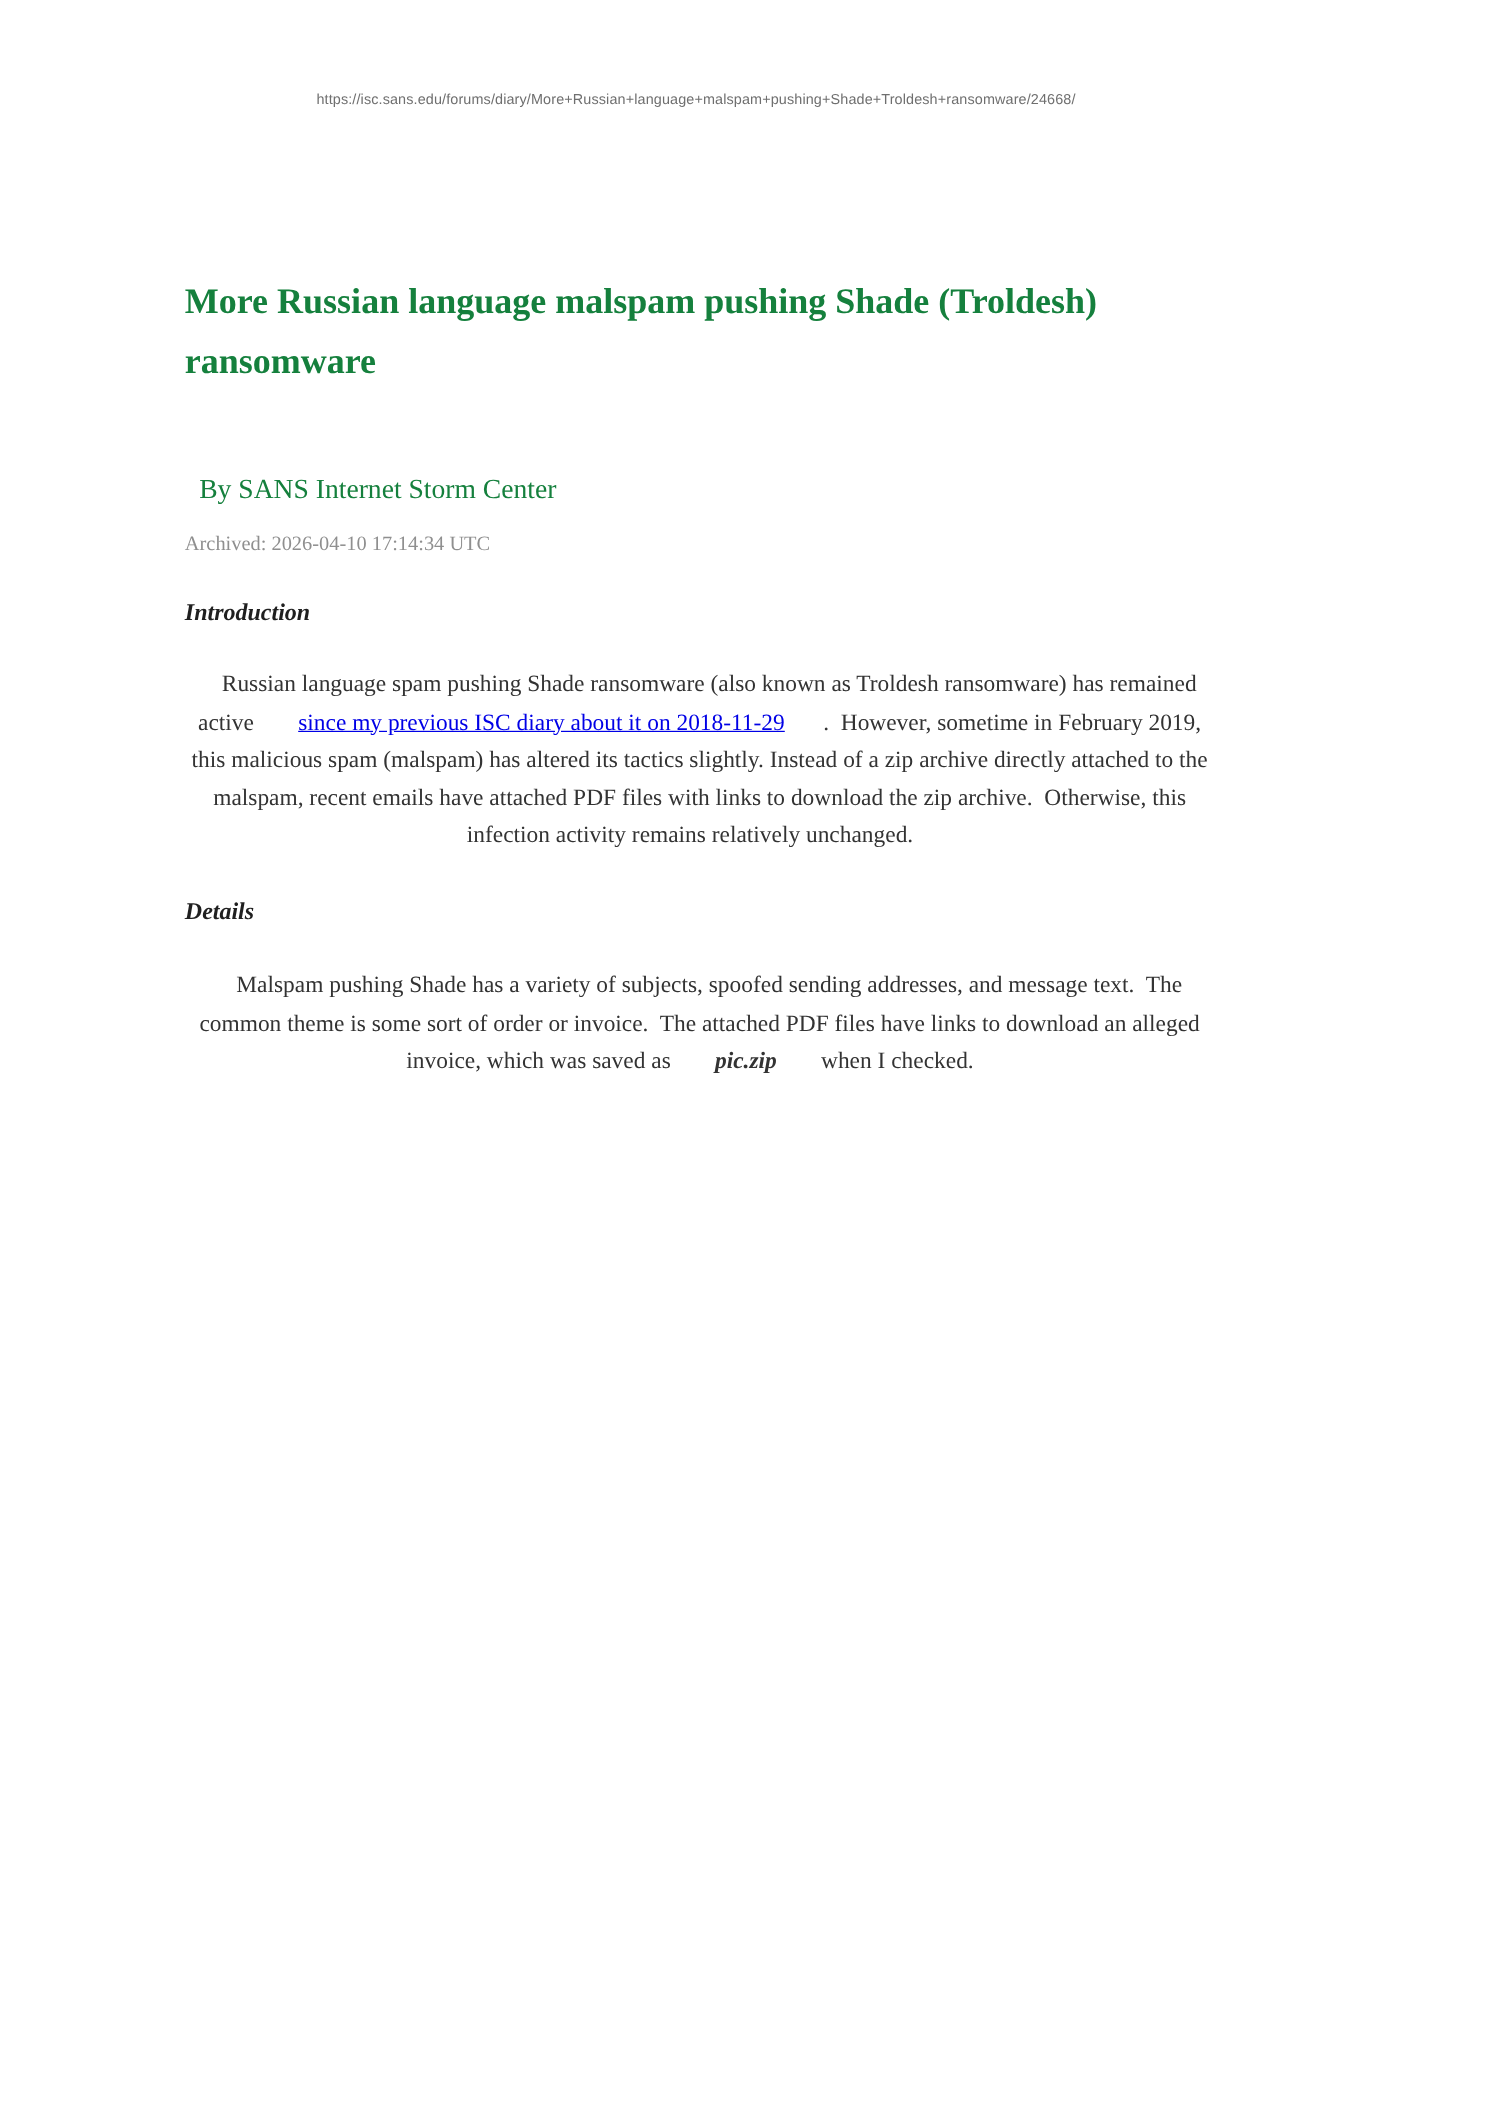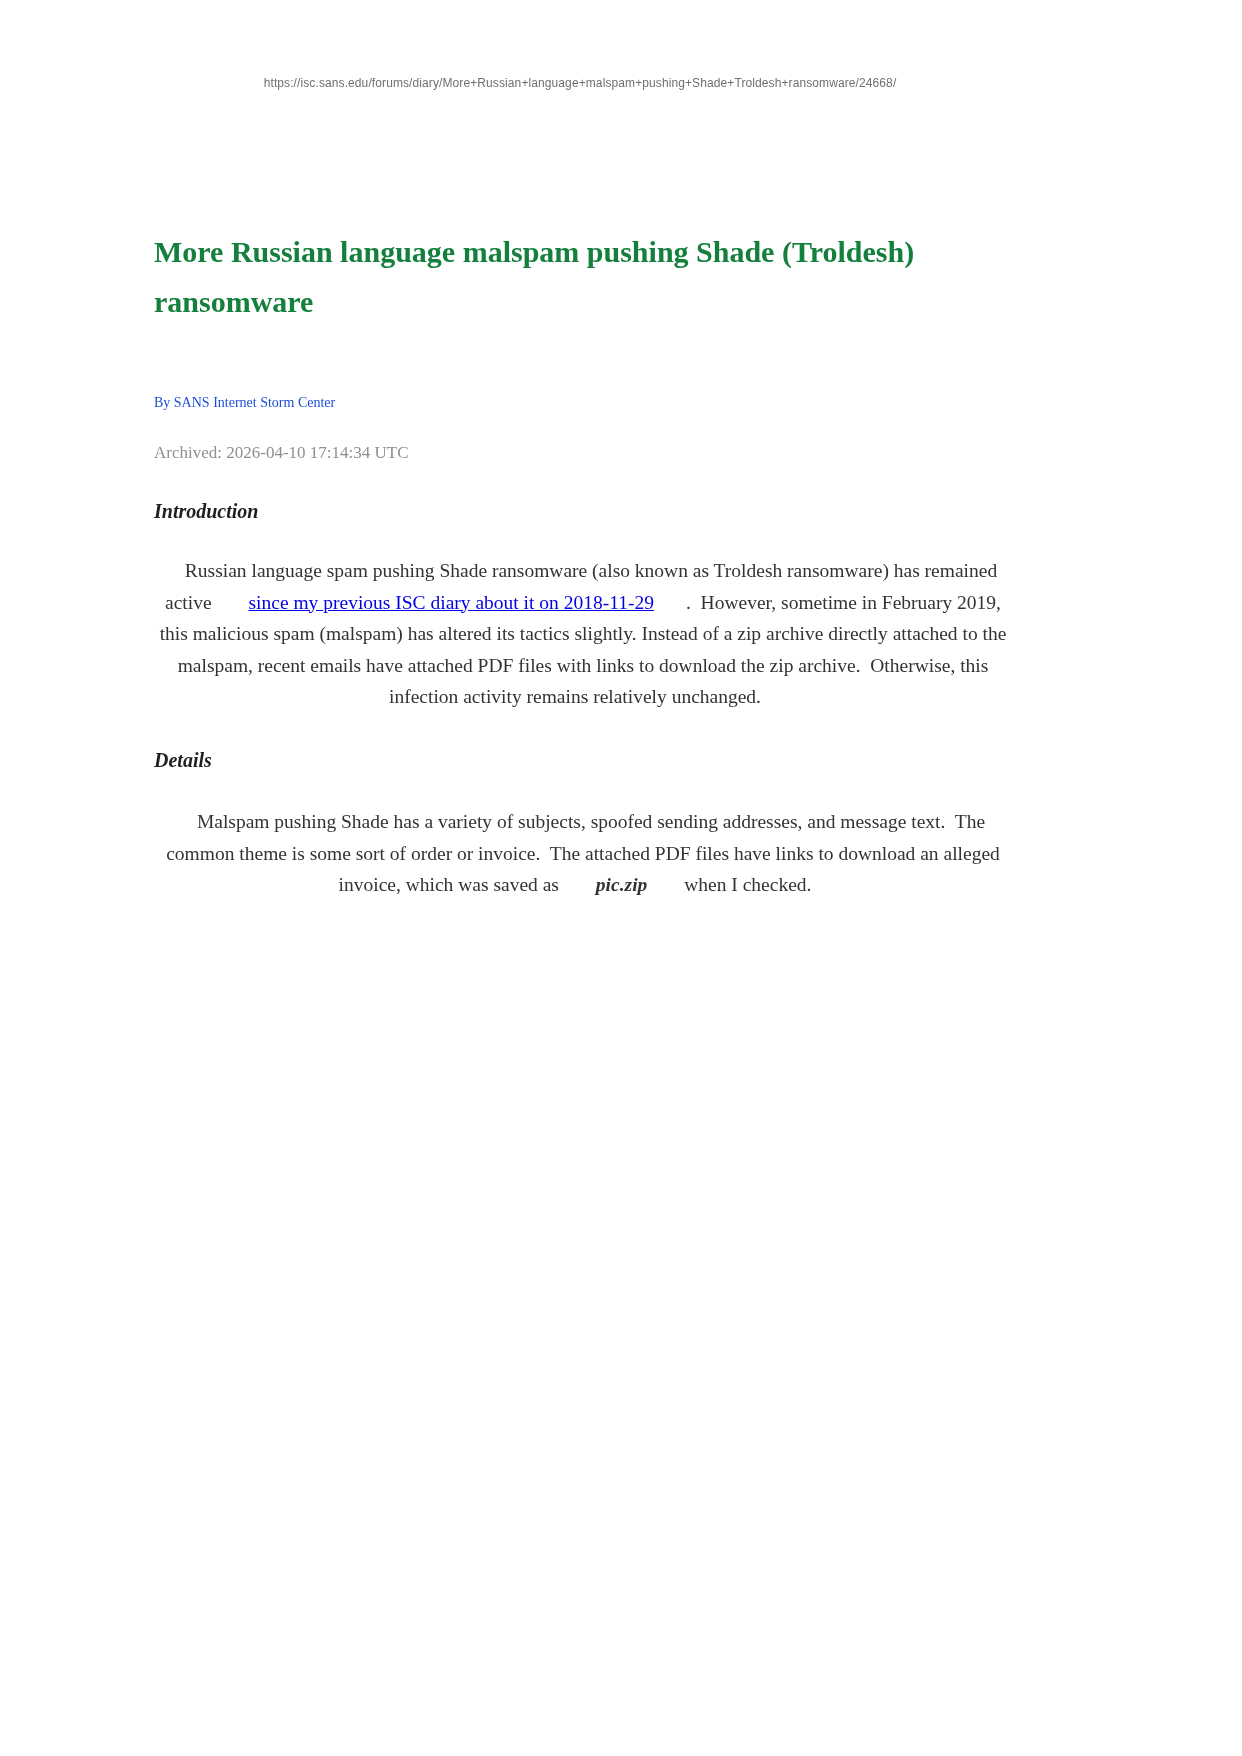--- a/index.html
+++ b/index.html
@@ -35,23 +35,23 @@
     left: 0;
     width: 884px;
     font-size: 30px;
     font-weight: bold;
     line-height: 50px;
     color: #15803d;
   }
   .byline {
     position: absolute;
     top: 347px;
-    left: 0;
-    font-size: 14px;
-    color: #1d4ed8;
+    left: 12px;
+    font-size: 23px;
+    color: #15803d;
   }
   .archived {
     position: absolute;
     top: 395px;
     left: 0;
     font-size: 17px;
     color: #8f8f8f;
   }
   .section-heading {
     position: absolute;

